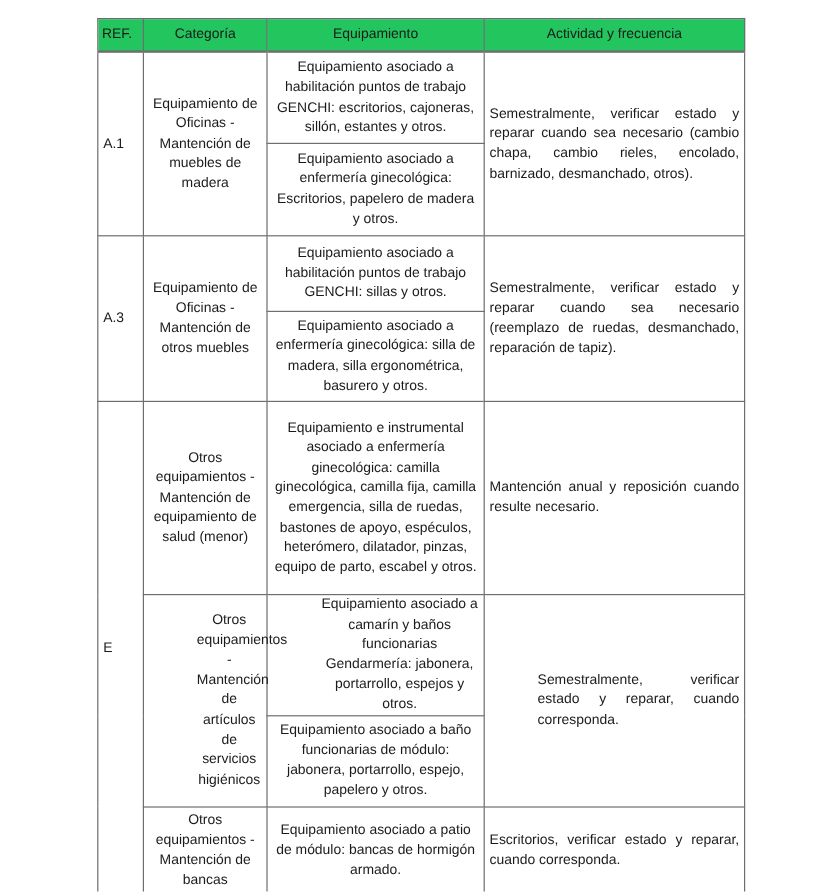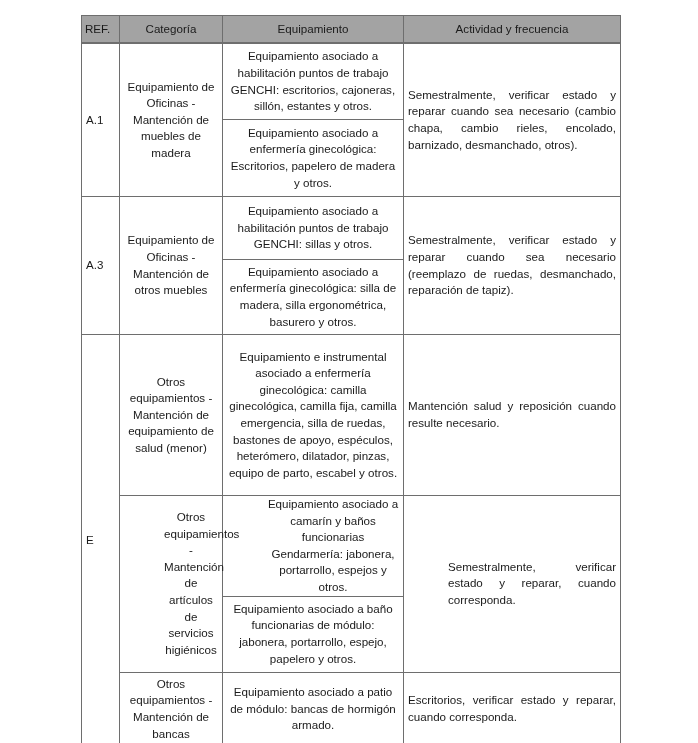--- a/index.html
+++ b/index.html
@@ -24,21 +24,21 @@
       table-layout: fixed;
       font-size: 11.6px;
       line-height: 16.6px;
     }
     table.doc-table th, table.doc-table td {
       border: 1px solid #6e6e6e;
       padding: 0 4px;
       vertical-align: middle;
     }
     table.doc-table thead th {
-      background: #a3a3a3;
+      background: #22c55e;
       font-weight: normal;
       height: 26px;
       text-align: center;
       border-bottom: 2px solid #6e6e6e;
     }
     table.doc-table thead th.ref-head { text-align: left; padding-left: 3px; }
     td.ref { text-align: left; padding-left: 4px; margin-top: 17px; }
     td.cat { text-align: center; padding: 0 3px; }
     td.equip { text-align: center; padding: 0 3px; border-radius: 11px; }
     td.act { text-align: justify; text-align-last: left; padding: 0 4px 0 5px; margin-top: 18px; }
@@ -90,21 +90,21 @@
       <td class="act" rowspan="2">Semestralmente, verificar estado y reparar cuando sea necesario (reemplazo de ruedas, desmanchado, reparación de tapiz).</td>
     </tr>
     <tr class="r-a3-2">
       <td class="equip">Equipamiento asociado a enfermería ginecológica: silla de madera, silla ergonométrica, basurero y otros.</td>
     </tr>
 
     <tr class="r-e-1">
       <td class="ref ref-e" rowspan="4">E</td>
       <td class="cat cat-e1">Otros equipamientos - Mantención de equipamiento de salud (menor)</td>
       <td class="equip">Equipamiento e instrumental asociado a enfermería ginecológica: camilla ginecológica, camilla fija, camilla emergencia, silla de ruedas, bastones de apoyo, espéculos, heterómero, dilatador, pinzas, equipo de parto, escabel y otros.</td>
-      <td class="act">Mantención salud y reposición cuando resulte necesario.</td>
+      <td class="act">Mantención anual y reposición cuando resulte necesario.</td>
     </tr>
     <tr class="r-e-2">
       <td class="cat" rowspan="2">Otros equipamientos - Mantención de artículos de servicios higiénicos</td>
       <td class="equip">Equipamiento asociado a camarín y baños funcionarias Gendarmería: jabonera, portarrollo, espejos y otros.</td>
       <td class="act" rowspan="2">Semestralmente, verificar estado y reparar, cuando corresponda.</td>
     </tr>
     <tr class="r-e-3">
       <td class="equip">Equipamiento asociado a baño funcionarias de módulo: jabonera, portarrollo, espejo, papelero y otros.</td>
     </tr>
     <tr class="r-e-4">

